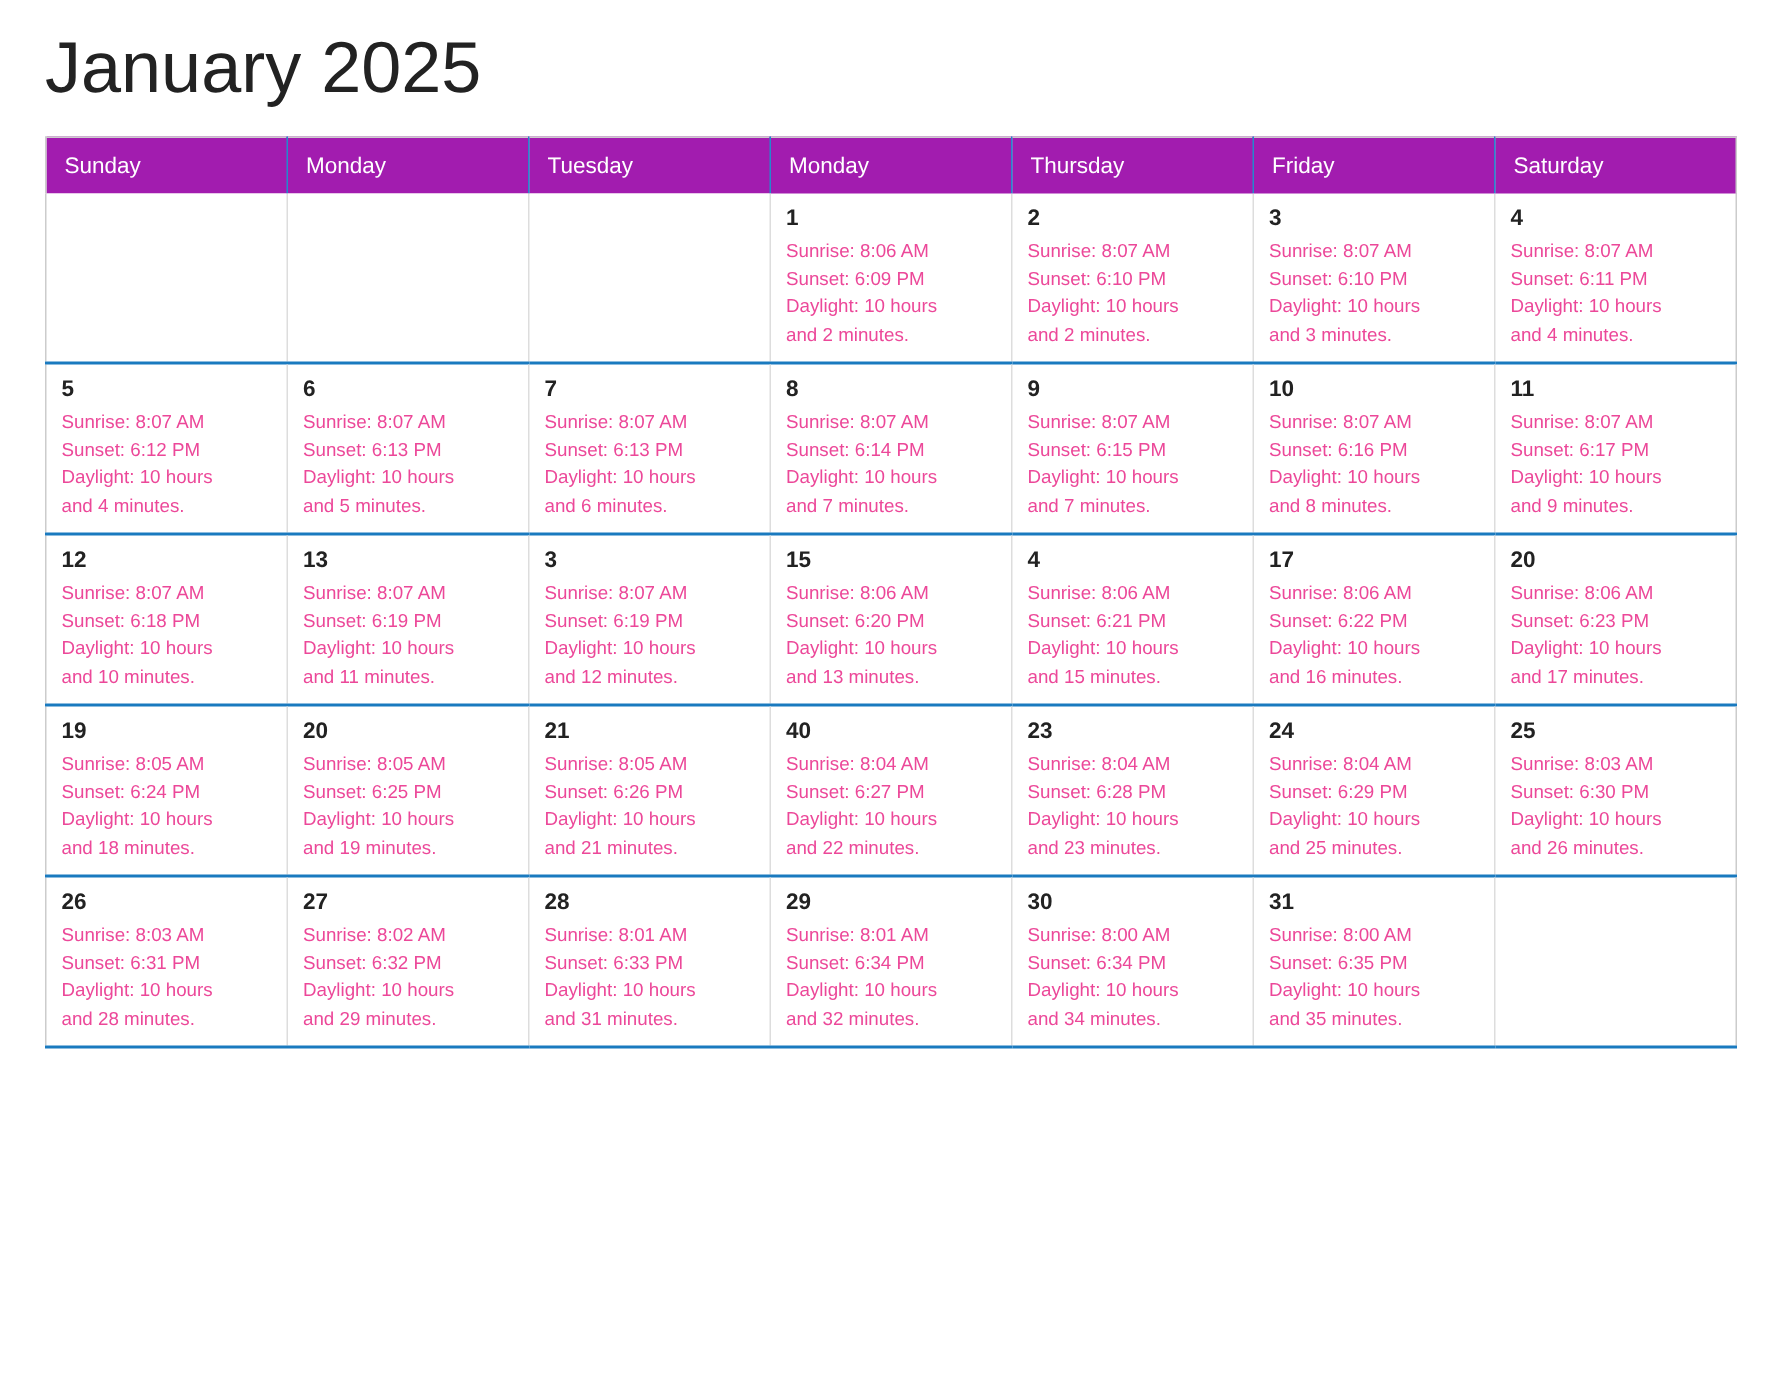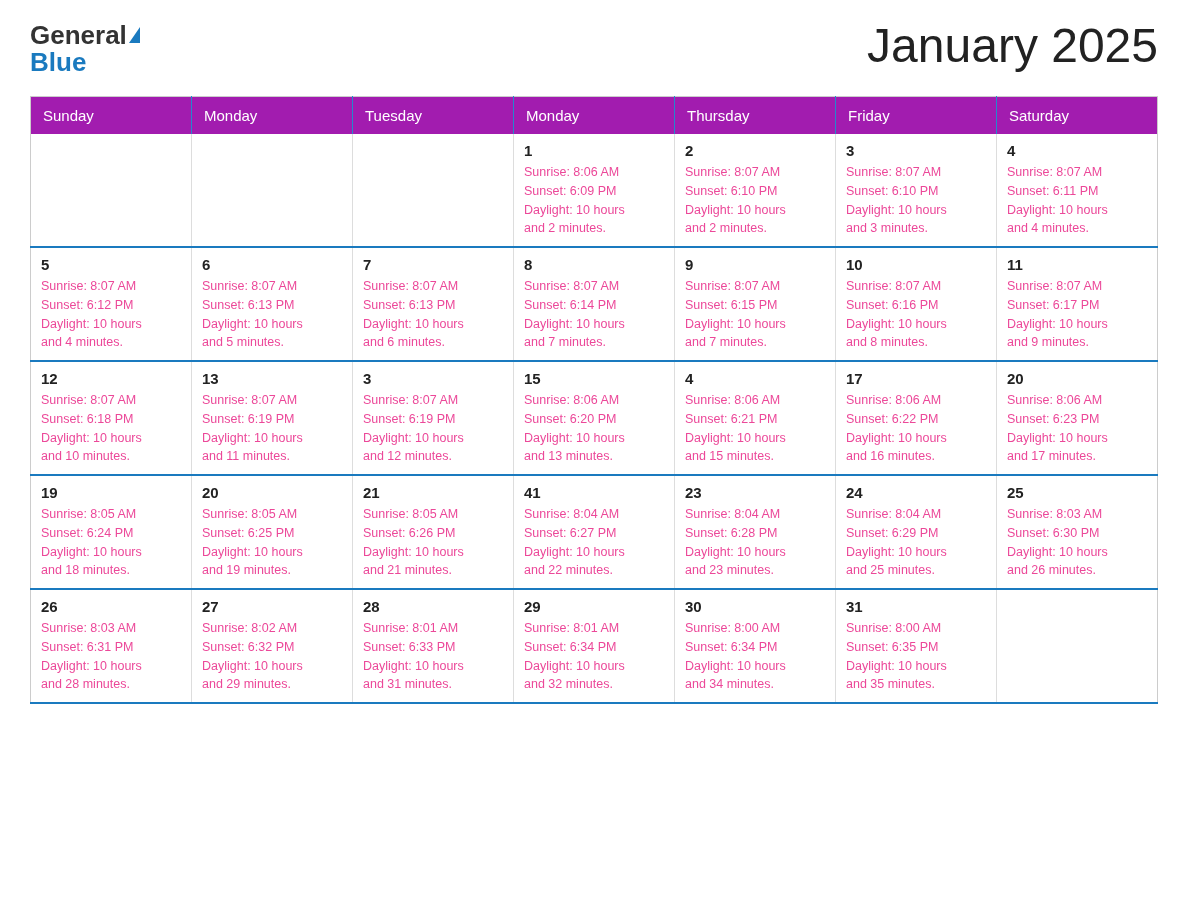--- a/index.html
+++ b/index.html
@@ -79,27 +79,20 @@
       line-height: 1.5;
     }
     .empty-cell {
       background: #fff;
     }
   </style>
 </head>
 <body>
 
 <div class="header">
-  <div class="logo">
-    <div style="display:flex; align-items:center;">
-      <span style="font-size:26px; font-weight:bold; color:#333; font-family:Arial;">General</span>
-      <span style="display:inline-block; width:0; height:0; border-left:11px solid transparent; border-right:0px solid transparent; border-bottom:16px solid #1a7abf; margin-left:2px; margin-bottom:2px;"></span>
-    </div>
-    <span style="font-size:26px; font-weight:bold; color:#1a7abf; font-family:Arial; margin-top:-4px;">Blue</span>
-  </div>
   <div class="title-block">
     <div class="main-title">January 2025</div>
   </div>
 </div>
 
 <table class="calendar">
   <thead>
     <tr>
     <th>Sunday</th>
         <th>Monday</th>
@@ -262,21 +255,21 @@
 and 19 minutes.</div>
         </td>
         <td>
           <span class="day-number">21</span>
           <div class="day-info" style="white-space: pre-line;">Sunrise: 8:05 AM
 Sunset: 6:26 PM
 Daylight: 10 hours
 and 21 minutes.</div>
         </td>
         <td>
-          <span class="day-number">41</span>
+          <span class="day-number">40</span>
           <div class="day-info" style="white-space: pre-line;">Sunrise: 8:04 AM
 Sunset: 6:27 PM
 Daylight: 10 hours
 and 22 minutes.</div>
         </td>
         <td>
           <span class="day-number">23</span>
           <div class="day-info" style="white-space: pre-line;">Sunrise: 8:04 AM
 Sunset: 6:28 PM
 Daylight: 10 hours

